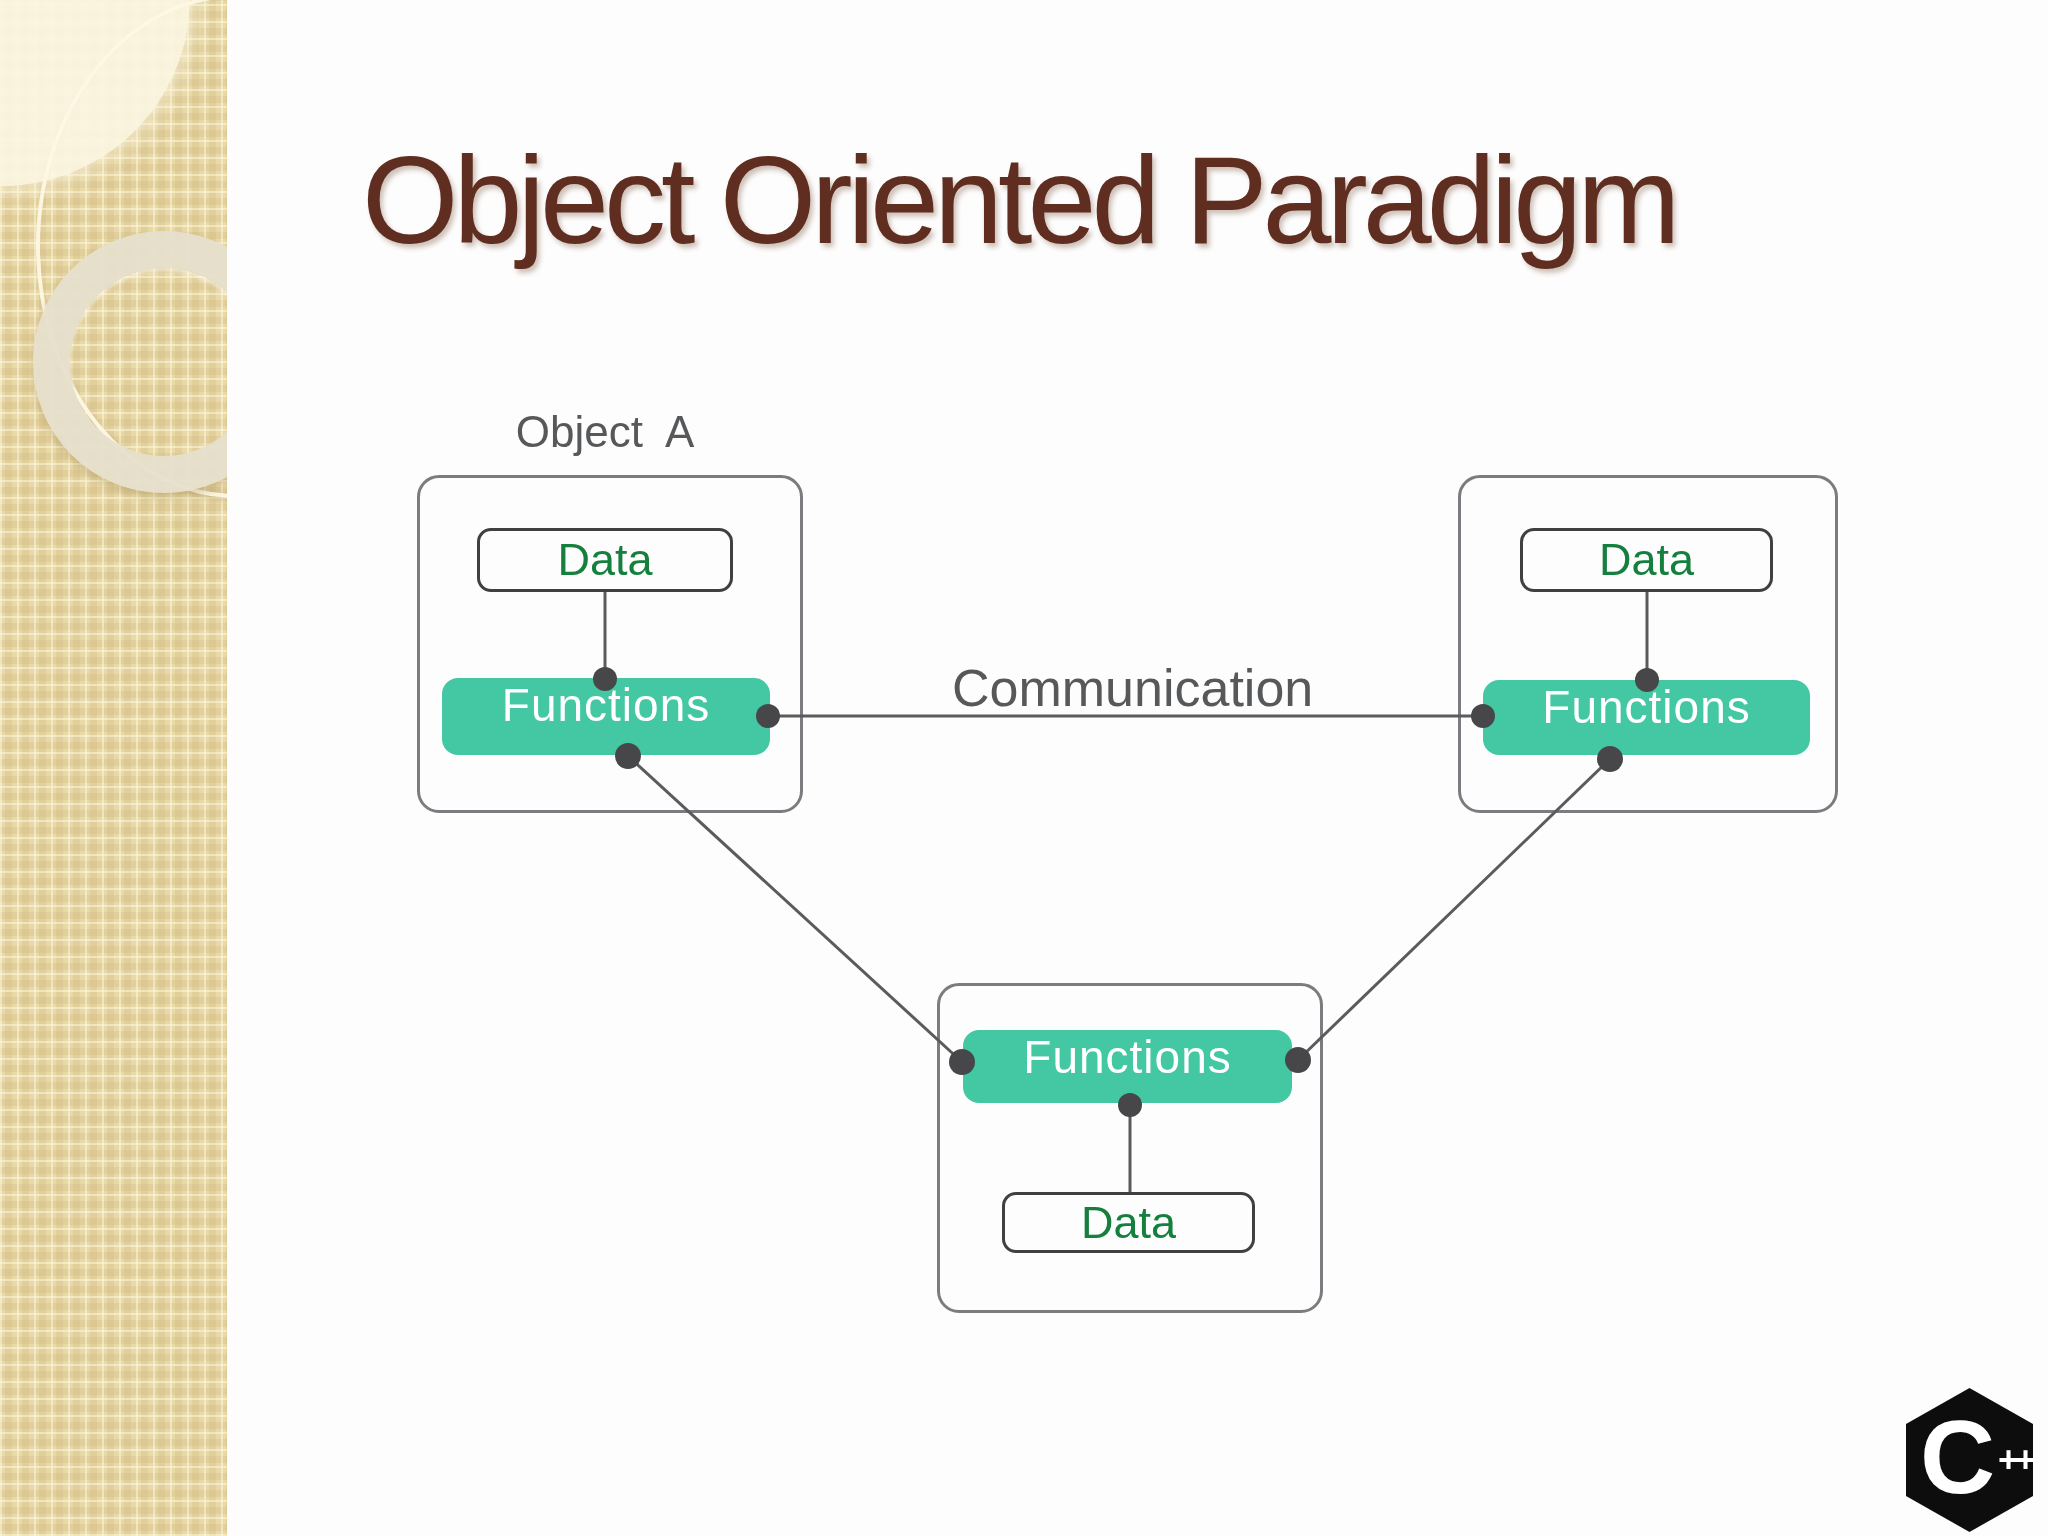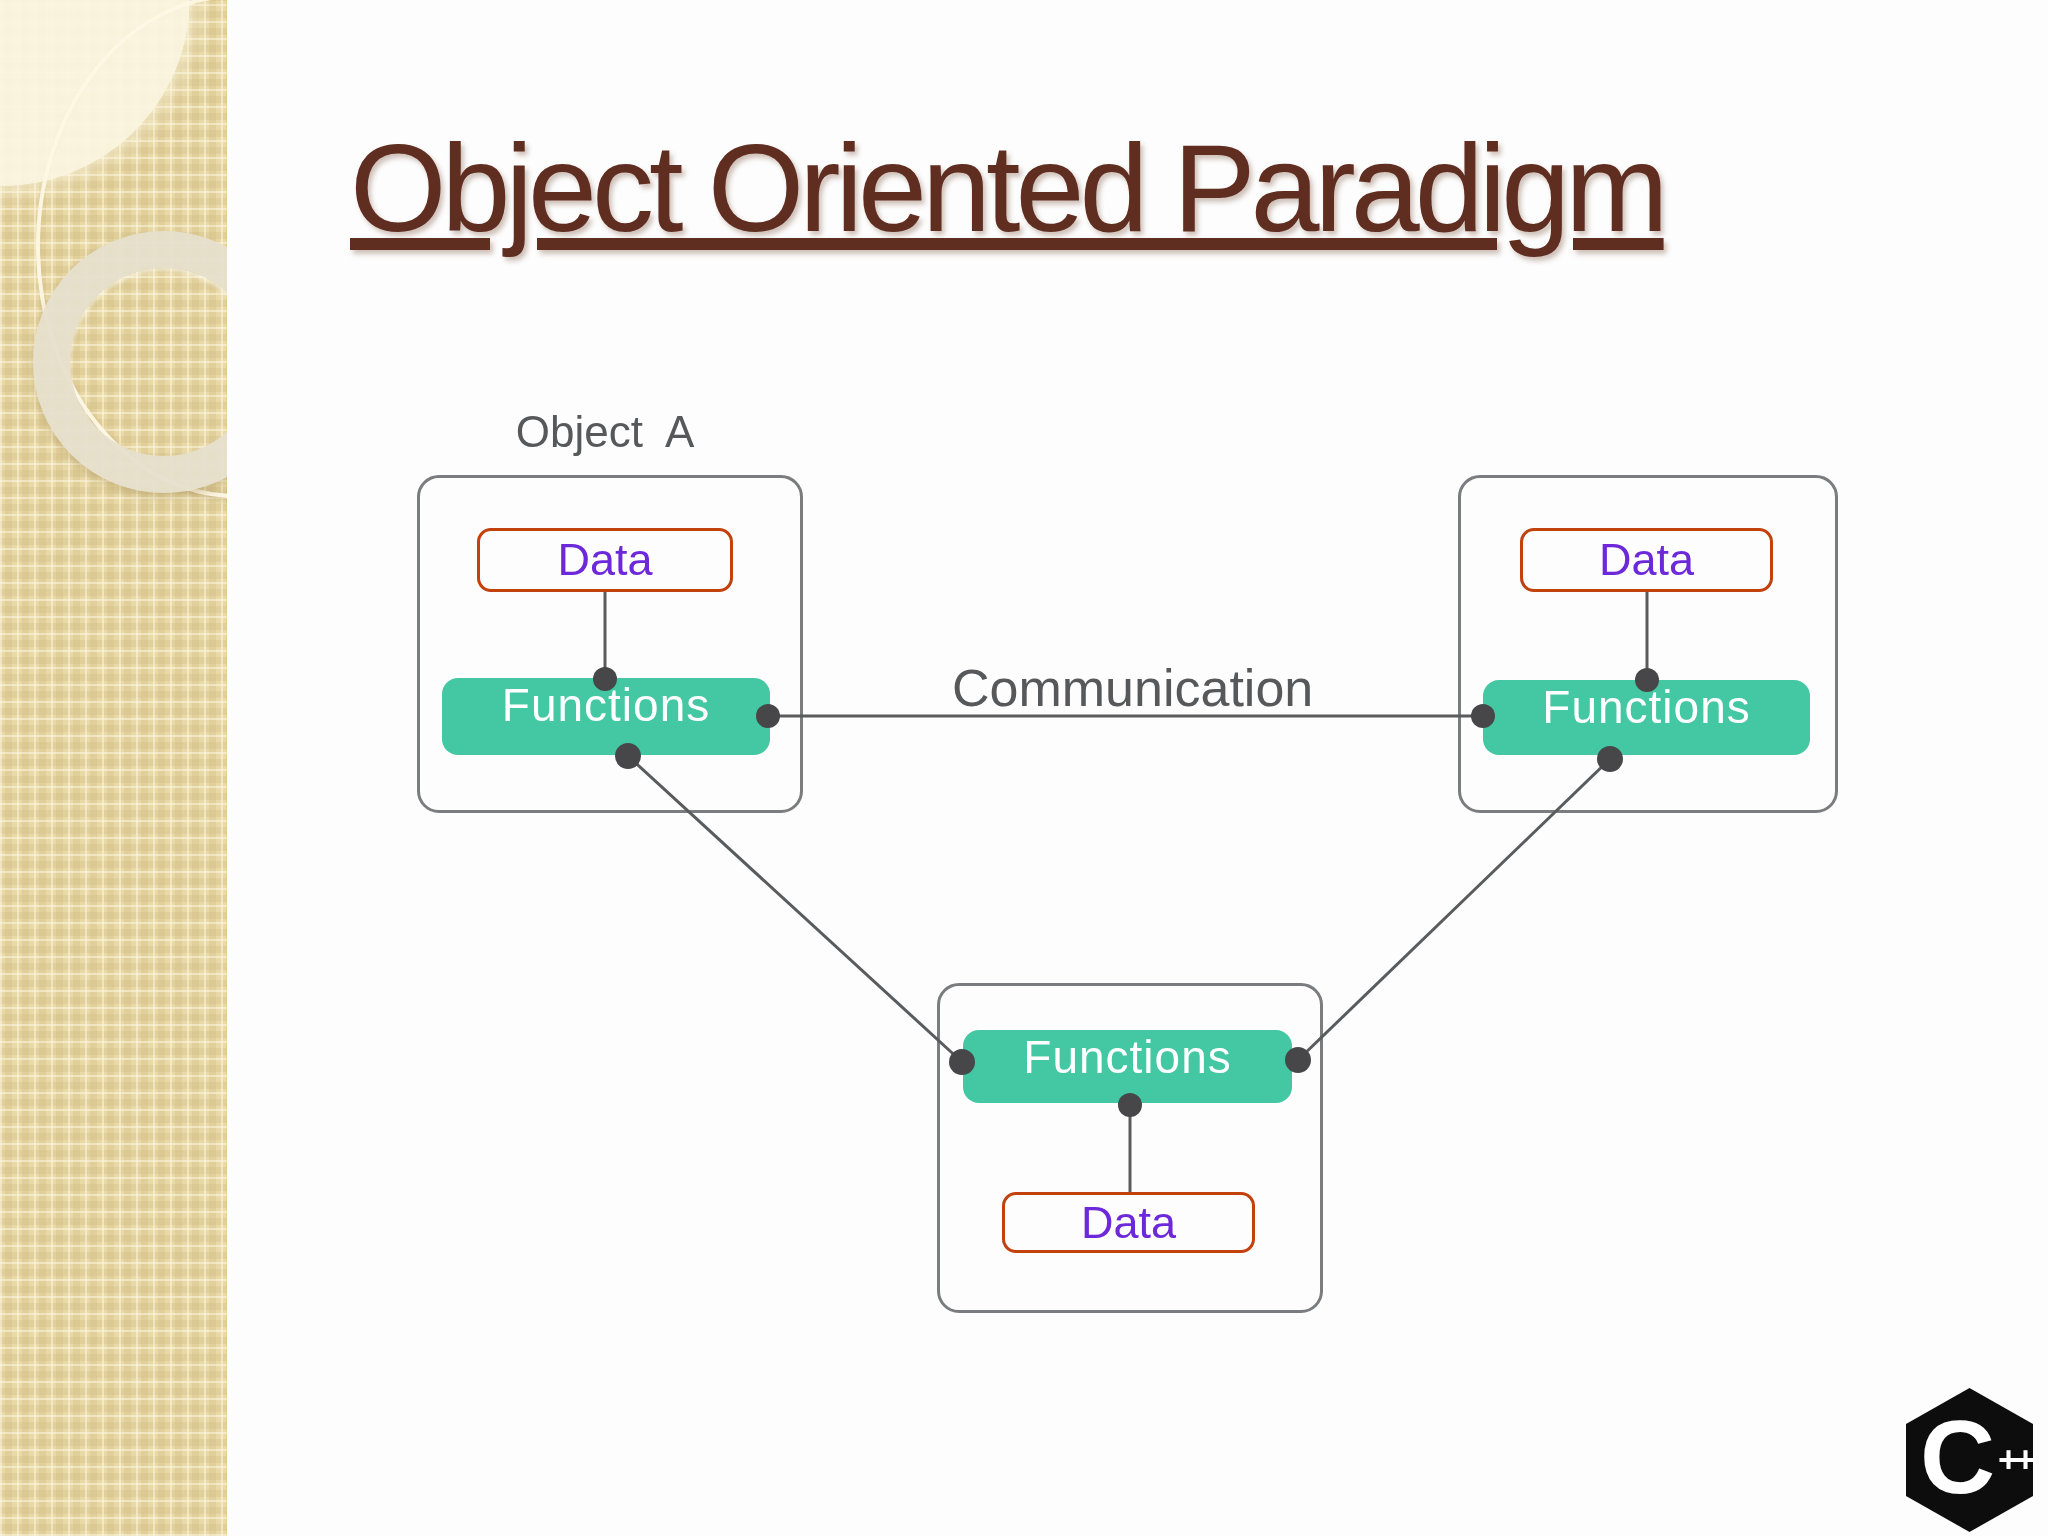--- a/index.html
+++ b/index.html
@@ -38,26 +38,25 @@
   .band-donut {
     position: absolute; left: 33px; top: 231px; width: 262px; height: 262px;
     box-sizing: border-box;
     border: 37px solid rgba(230,223,204,0.95);
     border-radius: 50%;
     box-shadow: 0 5px 8px rgba(170,148,96,0.40), inset 0 3px 4px rgba(255,255,255,0.55);
   }
 
   
   .title {
-    position: absolute; left: 350px; top: 126px; margin: 0;
+    position: absolute; left: 350px; top: 126px; margin: 12px;
     font-size: 124px; font-weight: 400; letter-spacing: -5px; line-height: 1;
     color: #602e21;
     text-shadow: 3px 4px 5px rgba(110,65,40,0.32);
     white-space: pre;
-    text-decoration: underline;
   }
 
   
   .obj-title {
     position: absolute; width: 300px; text-align: center;
     font-size: 44px; color: #57585a; white-space: pre; line-height: 1;
   }
   .t-a { left: 455px;  top: 410px; }
   .t-b { left: 1500px; top: 410px; }
   .t-c { left: 983px;  top: 916px; }
@@ -66,24 +65,24 @@
     position: absolute; box-sizing: border-box;
     border: 3px solid #7b7c7f; border-radius: 22px;
     background: transparent;
   }
   .b-a { left: 417px;  top: 475px; width: 386px; height: 338px; }
   .b-b { left: 1458px; top: 475px; width: 380px; height: 338px; }
   .b-c { left: 937px;  top: 983px; width: 386px; height: 330px; }
 
   .data-box {
     position: absolute; box-sizing: border-box;
-    border: 3px solid #c2410c; border-radius: 14px;
+    border: 3px solid #404040; border-radius: 14px;
     background: #fdfdfd;
     display: flex; align-items: center; justify-content: center;
-    font-size: 45px; color: #6d28d9;
+    font-size: 45px; color: #15803d;
   }
   .d-a { left: 477px;  top: 528px;  width: 256px; height: 64px; }
   .d-b { left: 1520px; top: 528px;  width: 253px; height: 64px; }
   .d-c { left: 1002px; top: 1192px; width: 253px; height: 61px; }
 
   .func-box {
     position: absolute;
     background: #43c8a3; border-radius: 16px;
     display: flex; align-items: flex-start; justify-content: center;
     font-size: 46px; color: #ffffff; letter-spacing: 1px;

